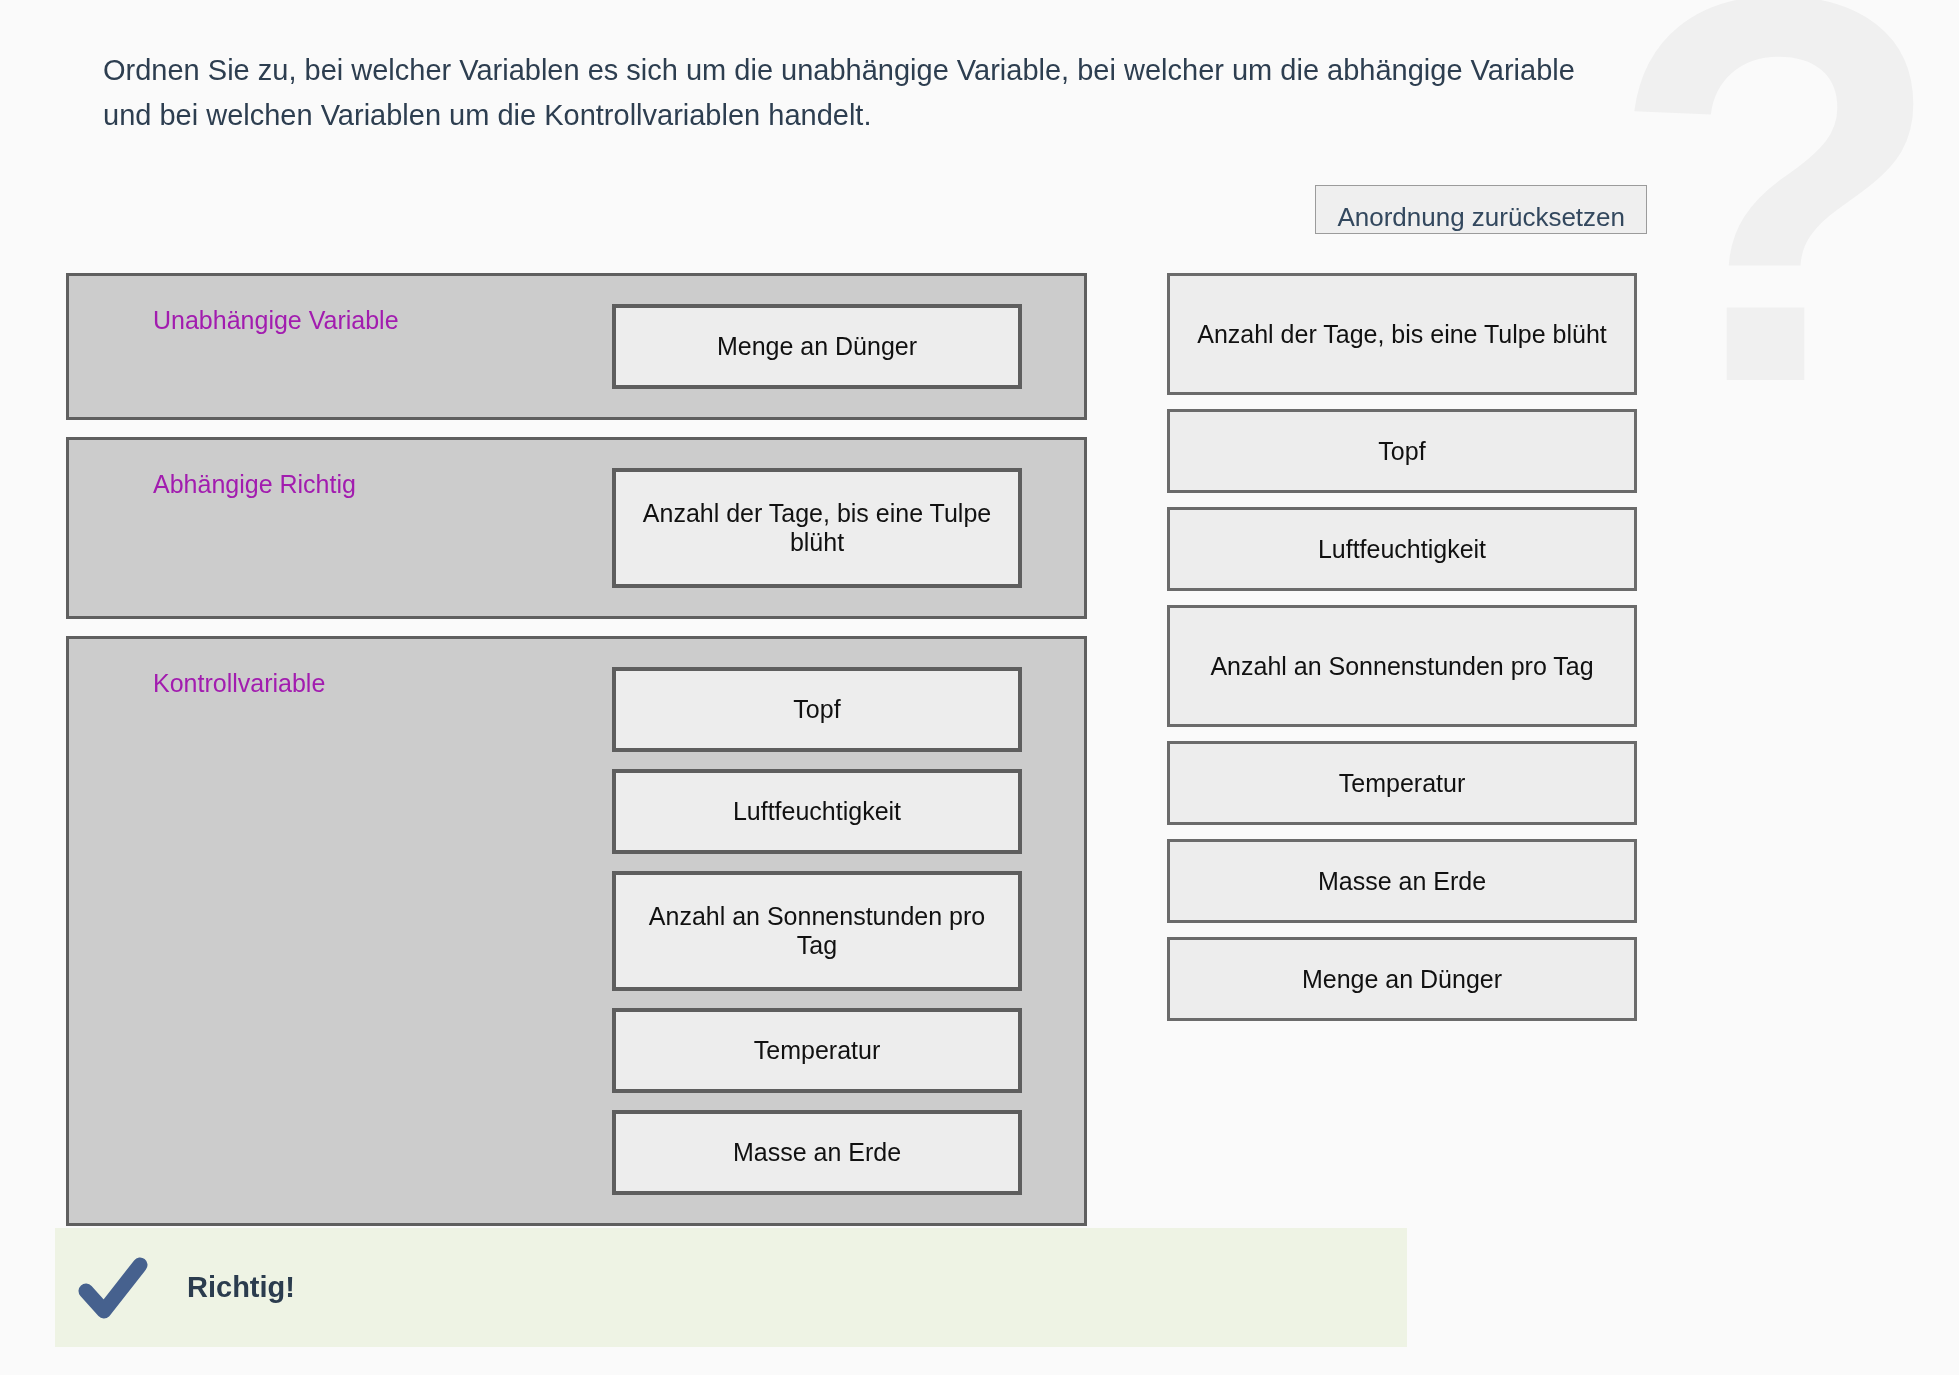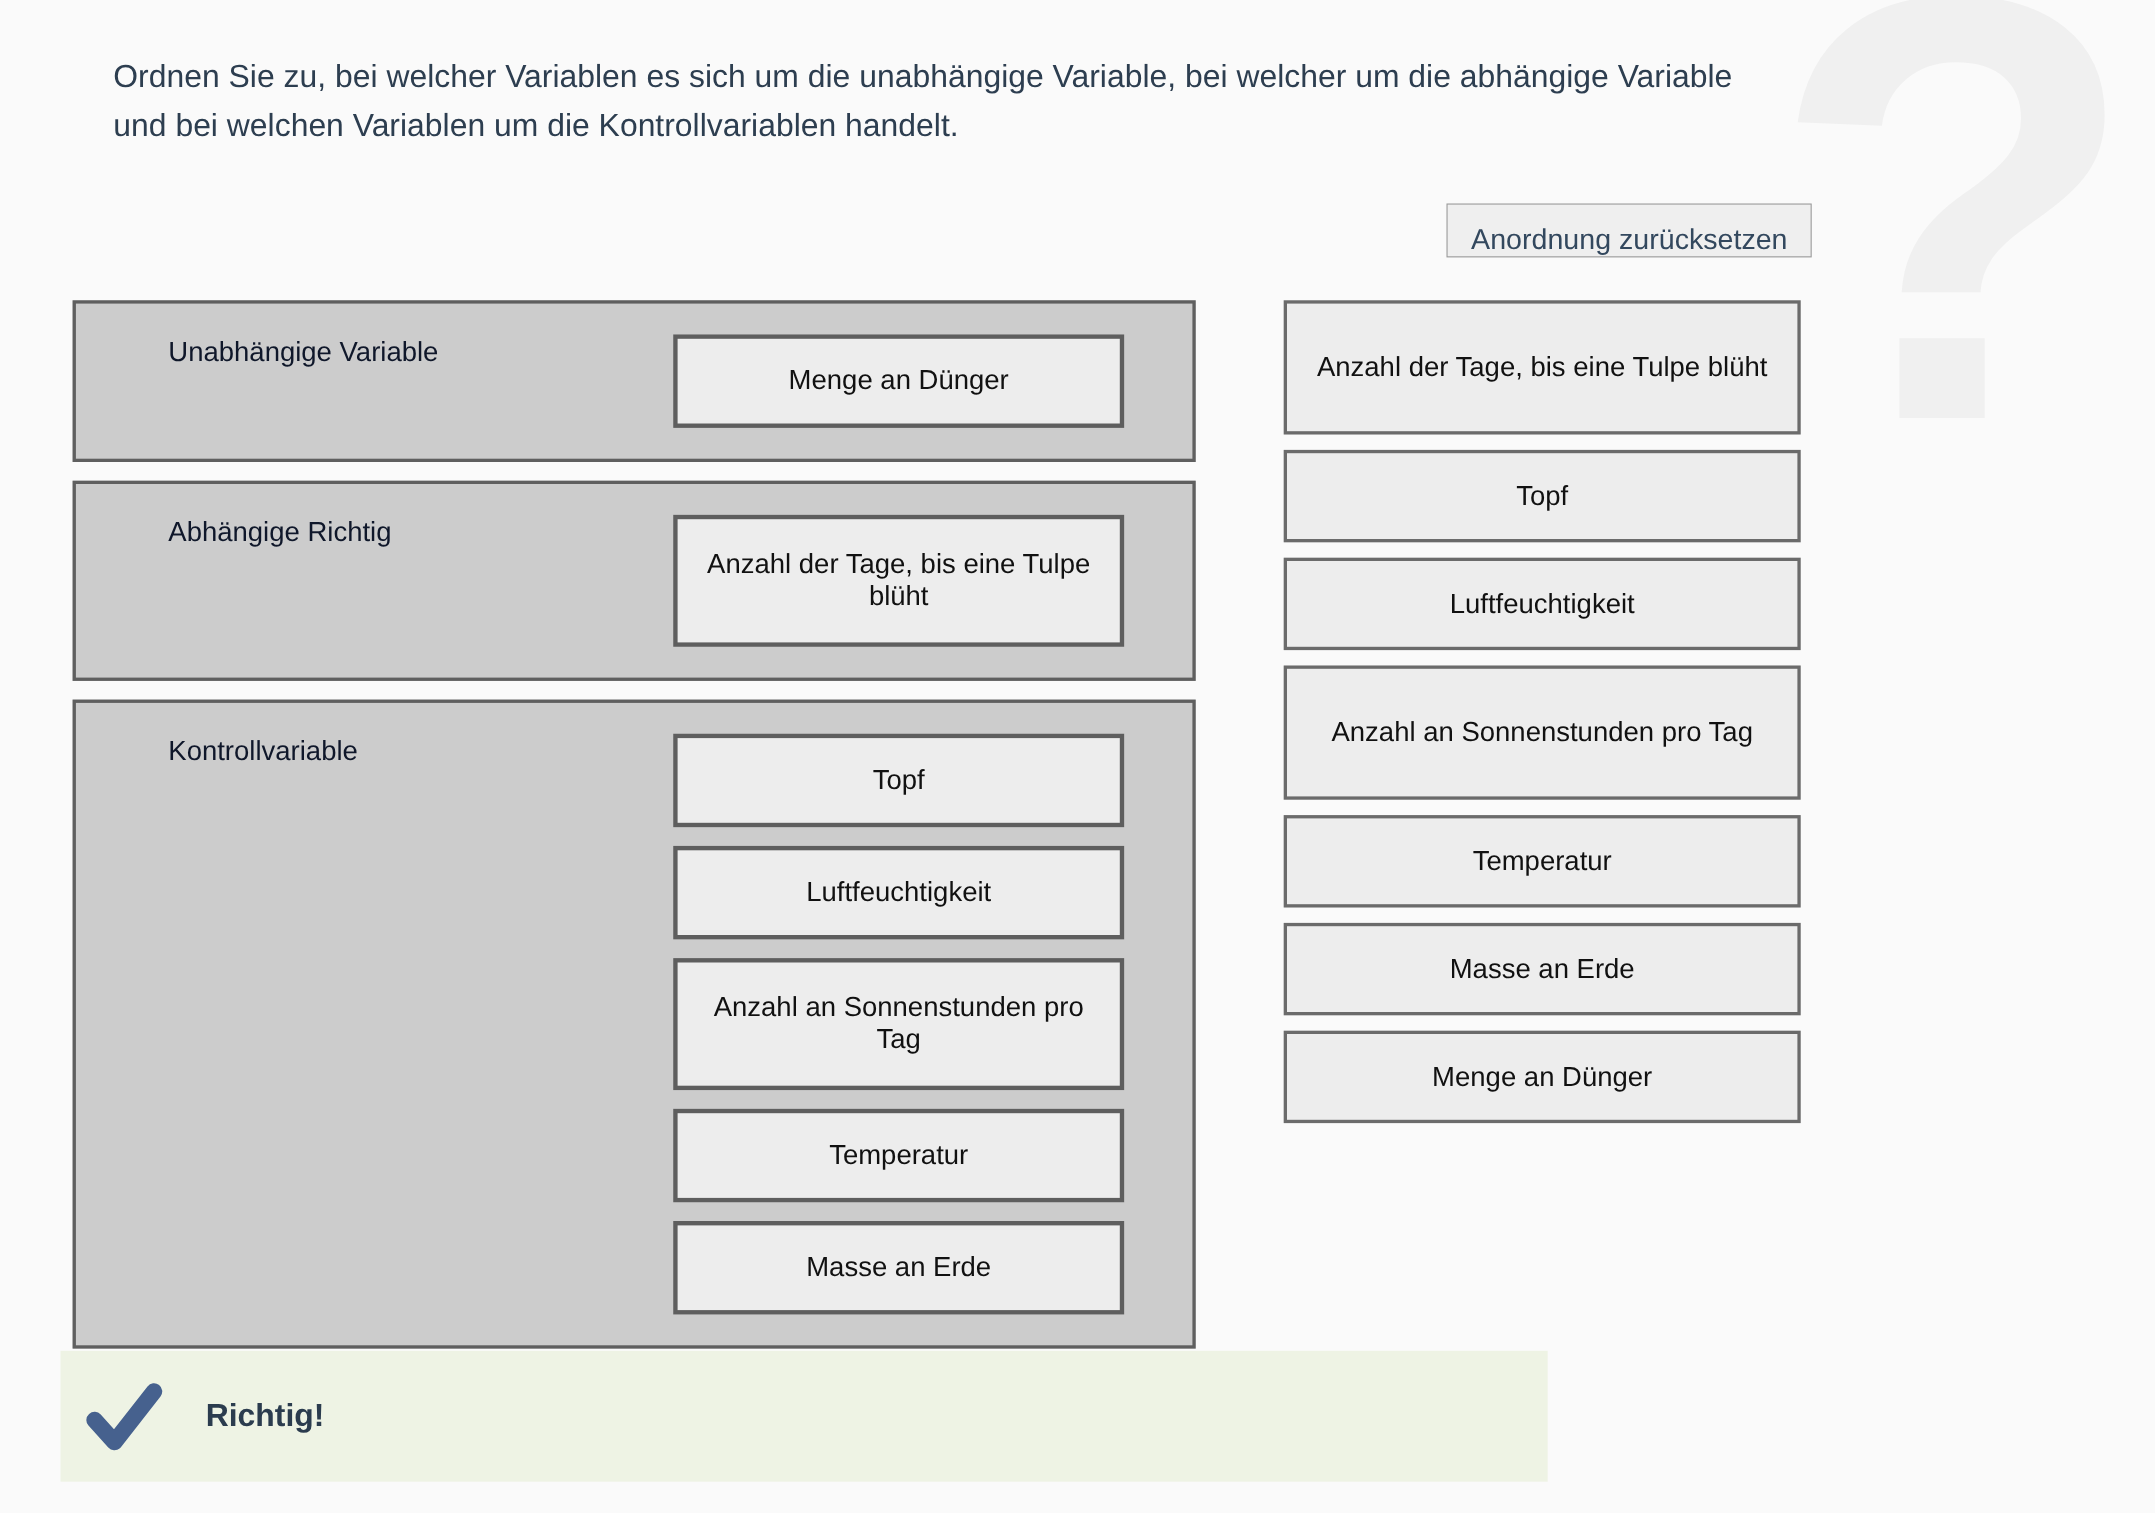--- a/index.html
+++ b/index.html
@@ -64,21 +64,21 @@
     width: 1021px;
     background: #cccccc;
     border: 3px solid #5f5f5f;
     margin-bottom: 17px;
     display: flex;
   }
   .zone-label {
     flex: 1 1 auto;
     padding: 30px 0 0 84px;
     font-size: 25px;
-    color: #0f172a;
+    color: #a21caf;
   }
   .zone-items {
     flex: 0 0 410px;
     width: 410px;
     margin: 28px 62px 28px 0;
     display: flex;
     flex-direction: column;
     gap: 17px;
   }
   .dropped-item {

